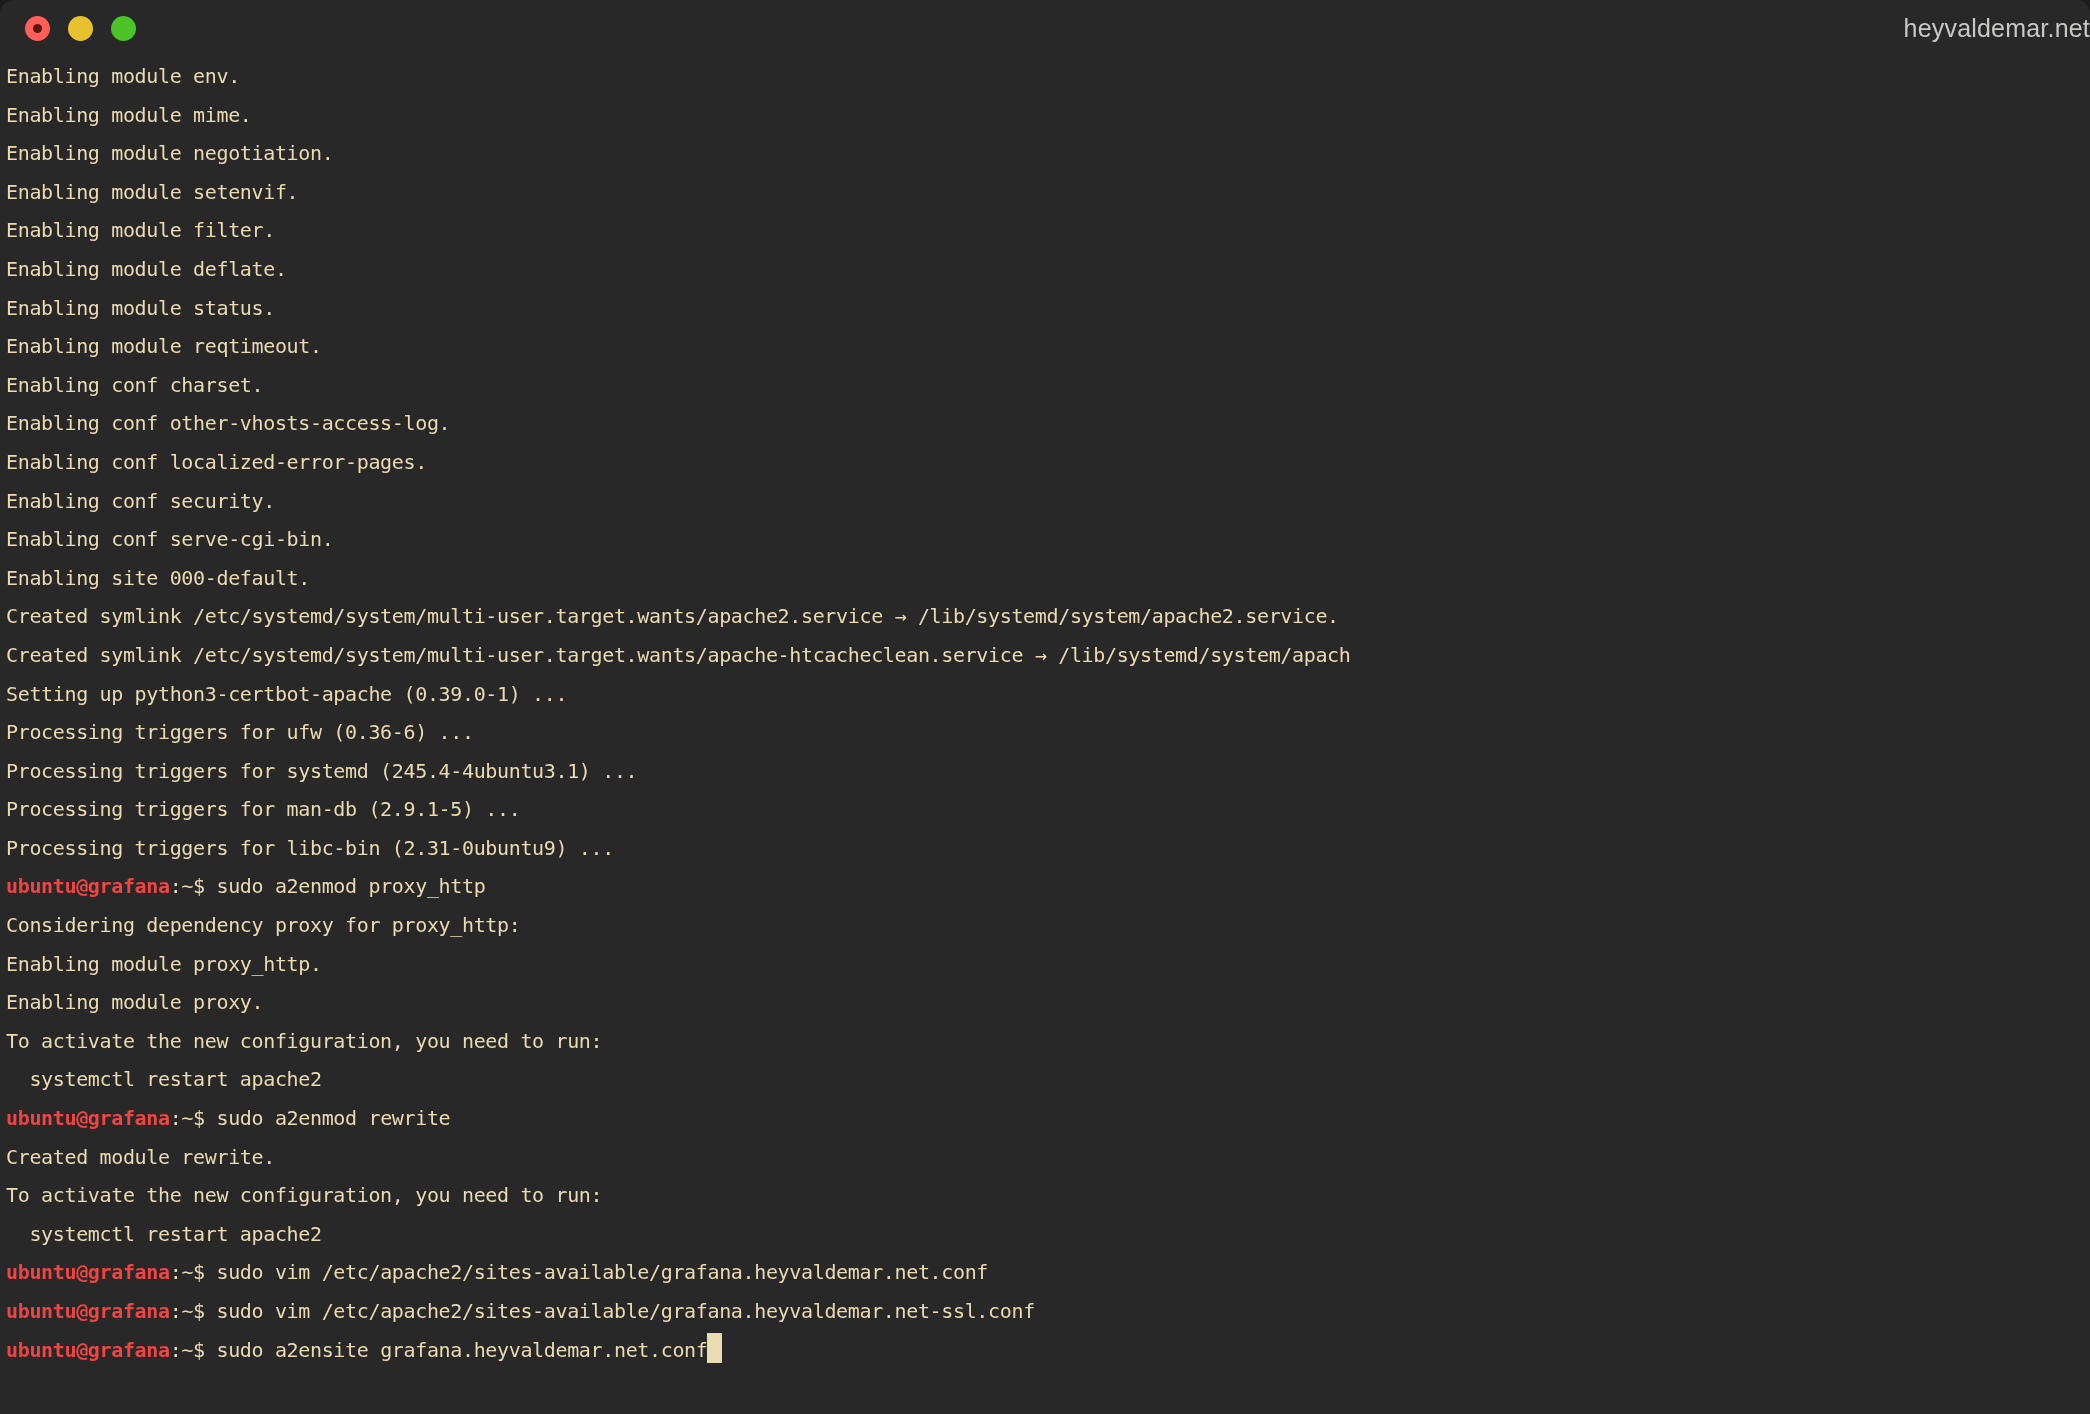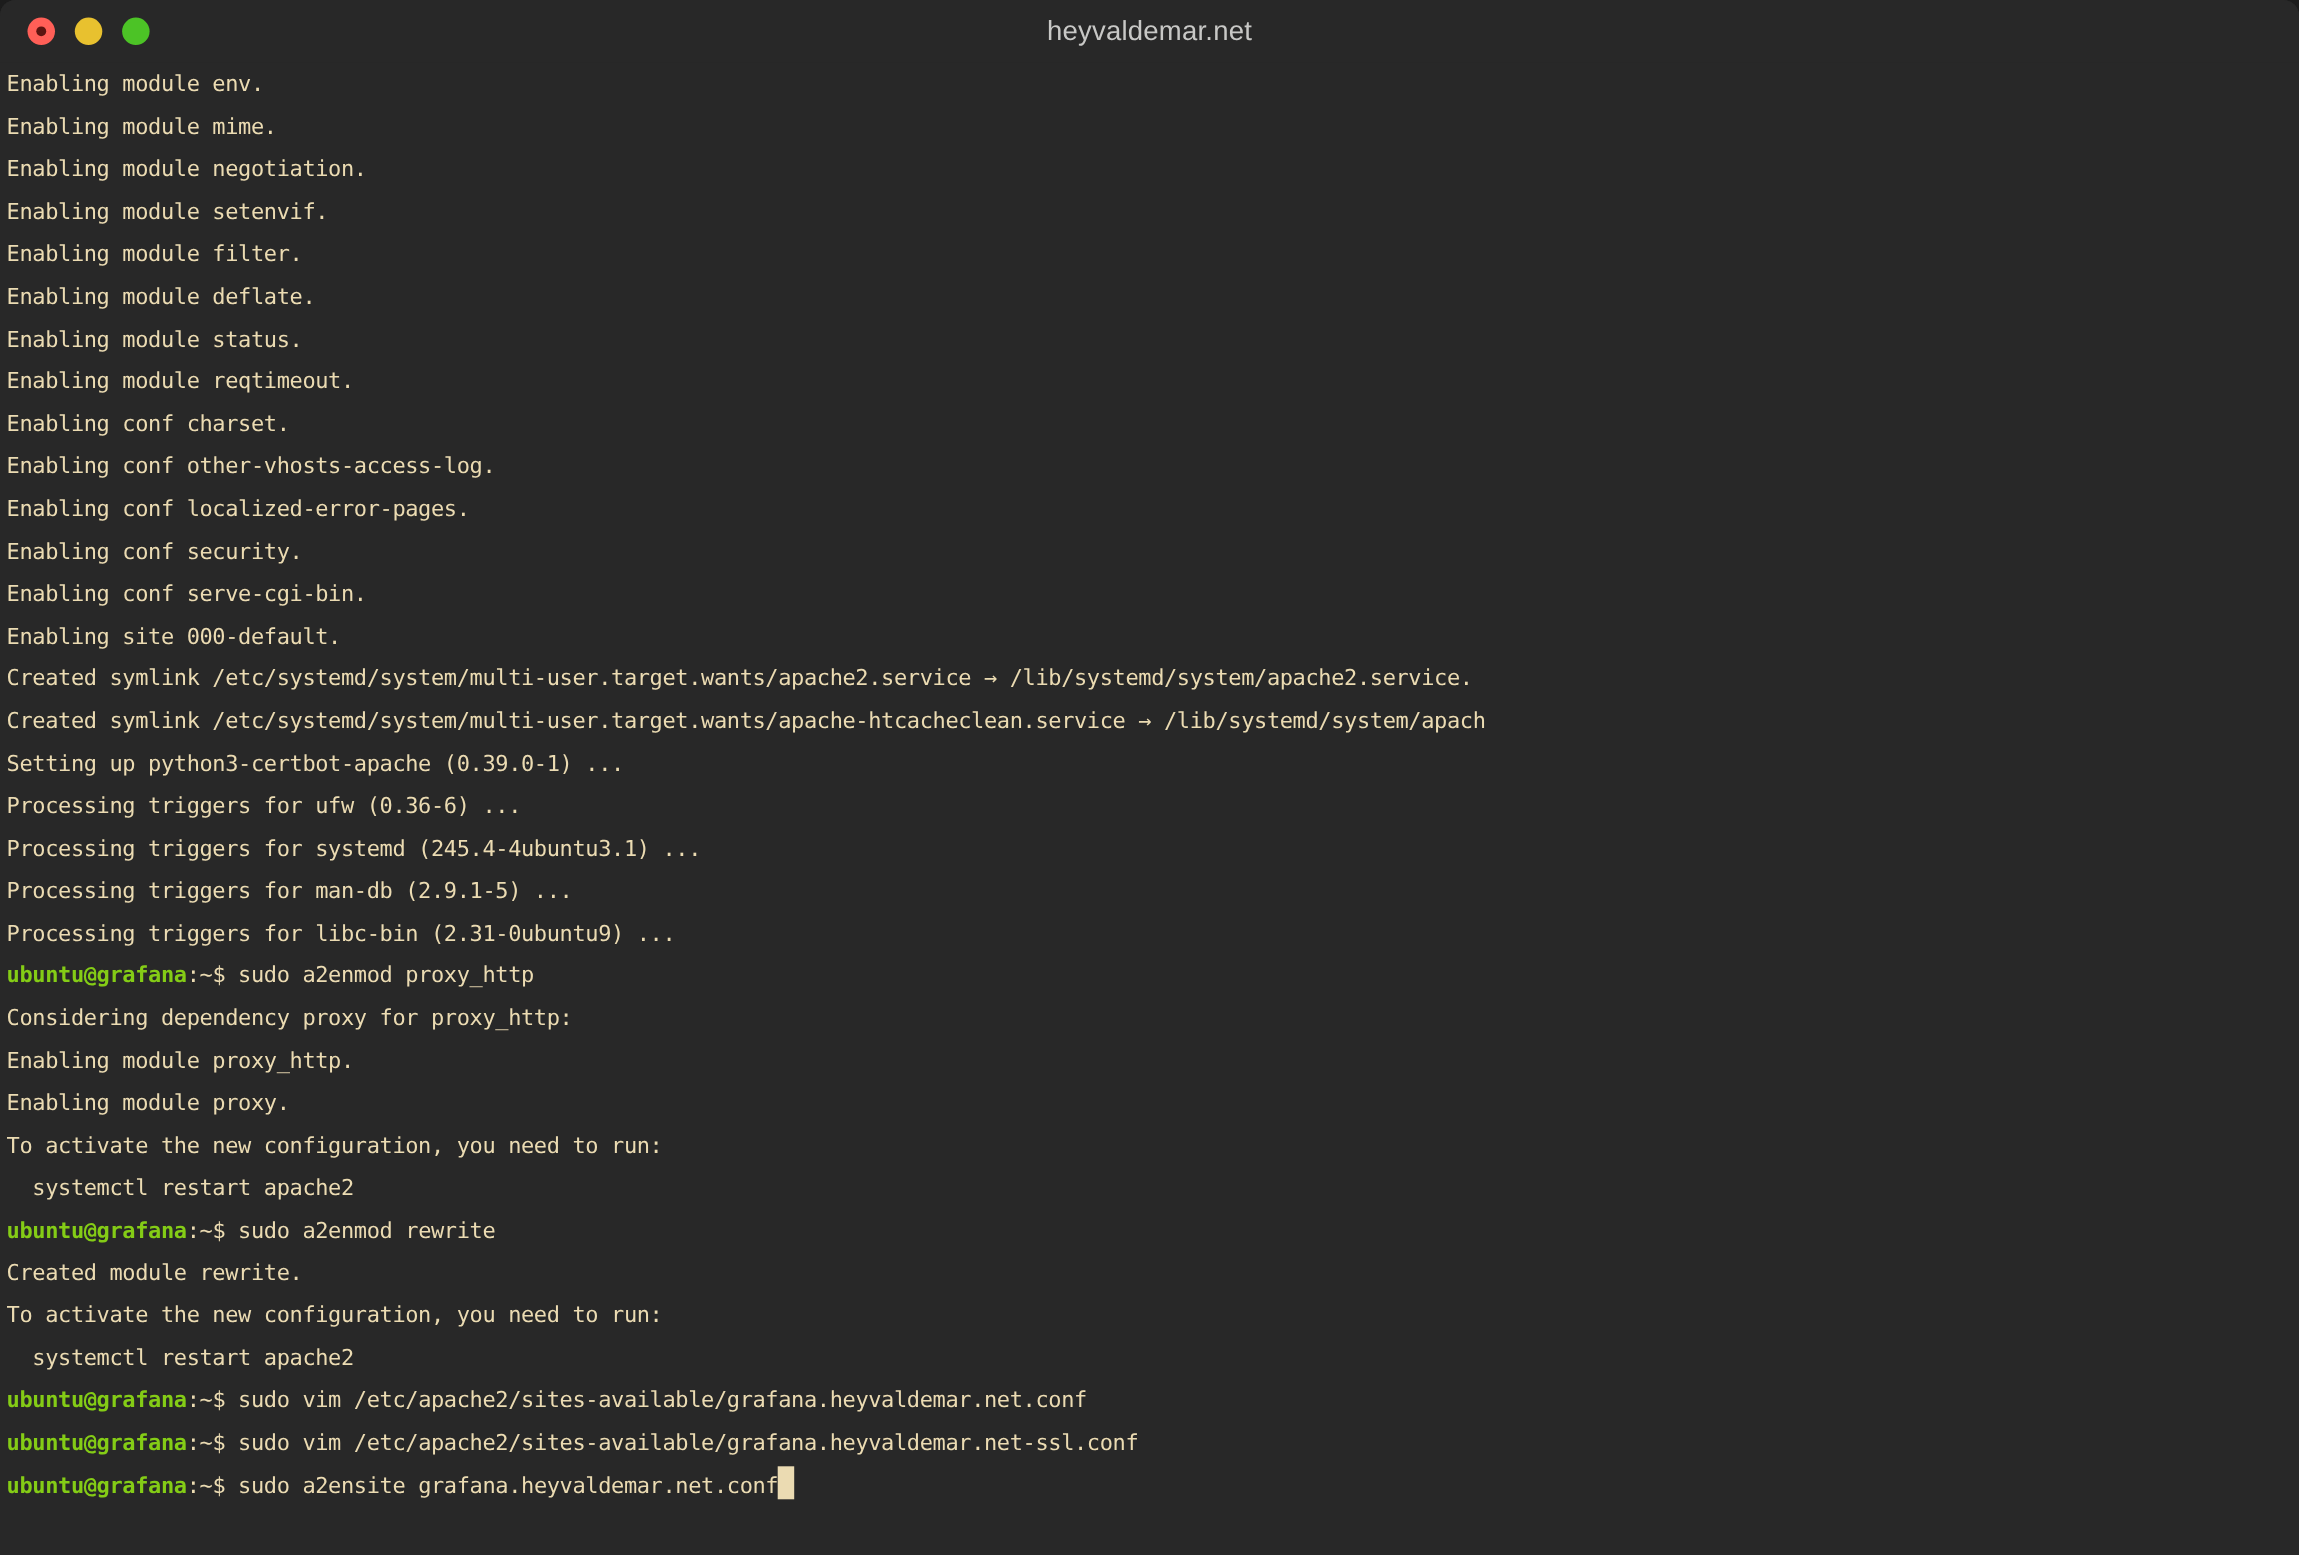--- a/index.html
+++ b/index.html
@@ -64,21 +64,21 @@
   .tl-min { background: #e8c12f; }
   .tl-max { background: #4cc326; }
 
   .window-title {
     position: absolute;
     left: 0;
     right: 0;
     top: 0;
     height: 57px;
     line-height: 57px;
-    text-align: center;
+    text-align: right;
     color: #c8c8c6;
     font-family: "Liberation Sans", sans-serif;
     font-size: 25px;
     letter-spacing: 0.2px;
     pointer-events: none;
   }
 
   
   .terminal-body {
     position: relative;
@@ -93,21 +93,21 @@
     font-family: "DejaVu Sans Mono", "Liberation Mono", monospace;
     font-size: 20px;
     line-height: 38.6px;
     color: #ebdbb2;
     white-space: pre;
     letter-spacing: -0.35px;
     height: 38.6px;
   }
 
   .user-host {
-    color: #84cc16;
+    color: #ef4444;
     font-weight: bold;
   }
   .punct {
     color: #ebdbb2;
   }
 
   .cursor-block {
     display: inline-block;
     width: 15px;
     height: 30px;

